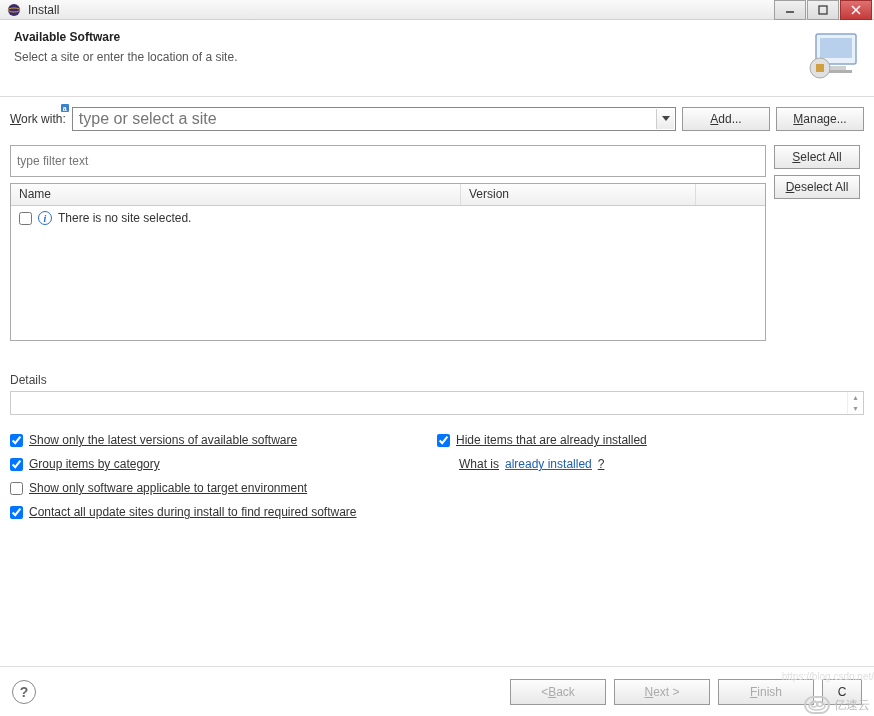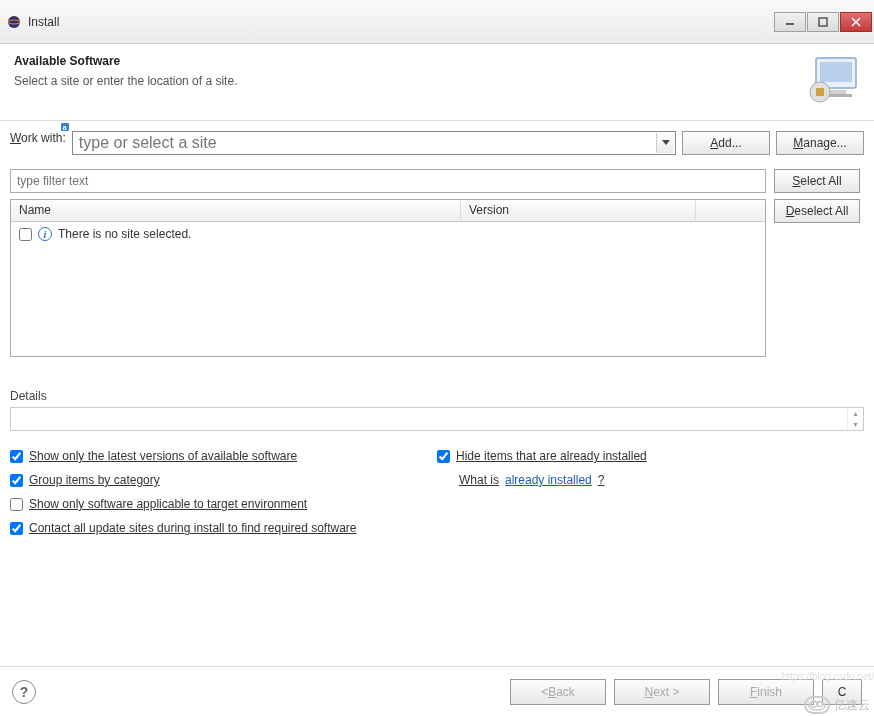--- a/index.html
+++ b/index.html
@@ -7,21 +7,21 @@
       font-family: "Segoe UI", Tahoma, sans-serif;
       font-size: 12px;
       background: #fff;
       color: #333;
       width: 874px;
       height: 716px;
       overflow: hidden;
     }
     
     .titlebar {
-      height: 44px;
+      height: 20px;
       background: linear-gradient(#fafafa, #eaeaea);
       border-bottom: 1px solid #d0d0d0;
       display: flex;
       align-items: center;
       padding: 0 2px 0 6px;
       position: relative;
     }
     .titlebar-icon {
       width: 16px; height: 16px;
       margin-right: 6px;
@@ -54,20 +54,21 @@
       width: 56px; height: 50px;
       position: relative;
     }
     .banner-graphic svg { width: 56px; height: 50px; }
     
     .content {
       padding: 10px;
     }
     .workwith-row {
       display: flex;
+      align-items: center;
       gap: 6px;
       margin-bottom: 14px;
     }
     .workwith-label { white-space: nowrap; position: relative; }
     .workwith-label .mnemonic { text-decoration: underline; }
     .superscript-badge {
       position: absolute; top: -8px; right: -3px;
       width: 8px; height: 8px; background: #3a82d0; border-radius: 1px;
       display: flex; align-items: center; justify-content: center;
       color: #fff; font-size: 7px; font-weight: bold;
@@ -107,21 +108,21 @@
     .push-btn.disabled { color: #aaa; }
     .main-grid {
       display: flex;
       gap: 8px;
     }
     .left-col { flex: 1; }
     .right-col { width: 90px; display: flex; flex-direction: column; gap: 6px; }
     .right-col .push-btn { min-width: 86px; width: 86px; }
     .filter-input {
       width: 100%;
-      height: 24px;
+      height: 32px;
       border: 1px solid #aaa;
       padding: 0 6px;
       outline: none;
       font-size: 12px;
       color: #999;
     }
     .table {
       border: 1px solid #aaa;
       margin-top: 6px;
       height: 158px;

